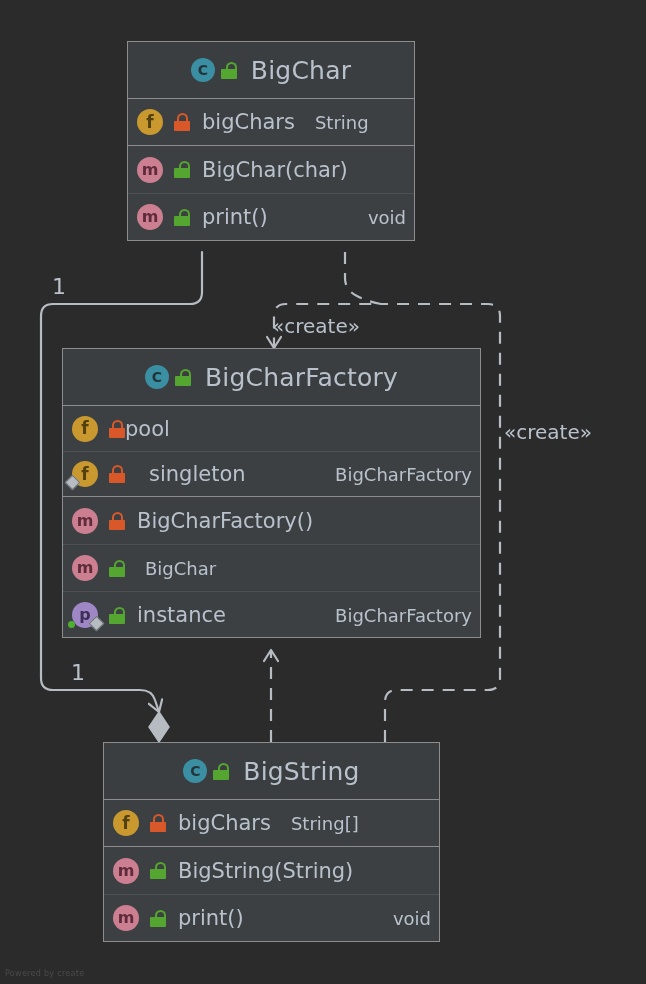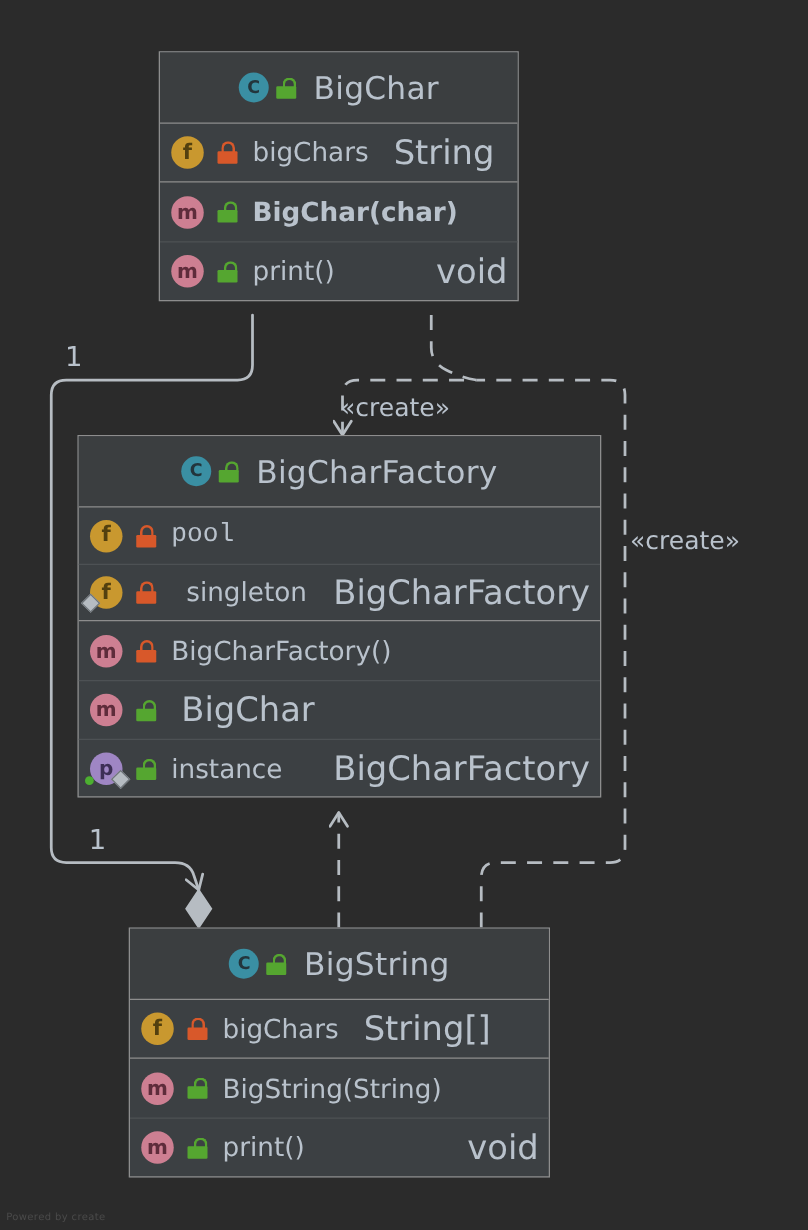--- a/index.html
+++ b/index.html
@@ -79,21 +79,21 @@
     border-top: 1px solid #4d5154;
   }
 
   .row-name {
     color: #b9c2cc;
     font-size: 21px;
     white-space: nowrap;
   }
   .row-type {
     color: #b9c2cc;
-    font-size: 27px;
+    font-size: 18px;
     white-space: nowrap;
     margin-left: auto;
     padding-left: 10px;
   }
   .row-type.tight { margin-left: 10px; }
 
   
   .icon-wrap {
     position: relative;
     display: inline-flex;
@@ -277,21 +277,21 @@
     <div class="uml-section">
       <div class="uml-row" style="height:47px;">
         <span class="icon-wrap" style="width:26px;height:26px;">
           <span class="disc disc-m" style="width:26px;height:26px;font-size:16px;">m</span>
         </span>
         <span class="icon-wrap lock lock-green" style="width:16px;height:17px;margin-left:11px;">
           <span class="shackle" style="left:5px;top:0px;width:11px;height:8px;border-width:2.5px;
                        border-top-left-radius:6px;border-top-right-radius:6px;"></span>
           <span class="body" style="height:10px;"></span>
         </span>
-        <span class="row-name" style="margin-left:12px;font-weight:bold;">BigChar(char)</span>
+        <span class="row-name" style="margin-left:12px;">BigChar(char)</span>
         <span class="row-type"></span>
       </div>
       <div class="uml-row" style="height:47px;">
         <span class="icon-wrap" style="width:26px;height:26px;">
           <span class="disc disc-m" style="width:26px;height:26px;font-size:16px;">m</span>
         </span>
         <span class="icon-wrap lock lock-green" style="width:16px;height:17px;margin-left:11px;">
           <span class="shackle" style="left:5px;top:0px;width:11px;height:8px;border-width:2.5px;
                        border-top-left-radius:6px;border-top-right-radius:6px;"></span>
           <span class="body" style="height:10px;"></span>
@@ -321,21 +321,21 @@
     <div class="uml-section">
       <div class="uml-row" style="height:45px;">
         <span class="icon-wrap" style="width:26px;height:26px;">
           <span class="disc disc-f" style="width:26px;height:26px;font-size:17px;">f</span>
         </span>
         <span class="icon-wrap lock lock-orange" style="width:16px;height:18px;margin-left:11px;">
           <span class="shackle" style="left:3px;top:0px;width:11px;height:9px;border-width:2.5px;
                        border-top-left-radius:6px;border-top-right-radius:6px;"></span>
           <span class="body" style="height:10px;"></span>
         </span>
-        <span class="row-name" style="margin-left:12px;font-family:Liberation Mono, monospace;">pool</span>
+        <span class="row-name" style="">pool</span>
       </div>
       <div class="uml-row" style="height:45px;">
         <span class="icon-wrap" style="width:26px;height:26px;">
           <span class="disc disc-f" style="width:26px;height:26px;font-size:17px;">f</span>
           <span class="marker-diamond" style="width:11px;height:11px;left:-5px;bottom:-1px;"></span>
         </span>
         <span class="icon-wrap lock lock-orange" style="width:16px;height:18px;margin-left:11px;">
           <span class="shackle" style="left:3px;top:0px;width:11px;height:9px;border-width:2.5px;
                        border-top-left-radius:6px;border-top-right-radius:6px;"></span>
           <span class="body" style="height:10px;"></span>

